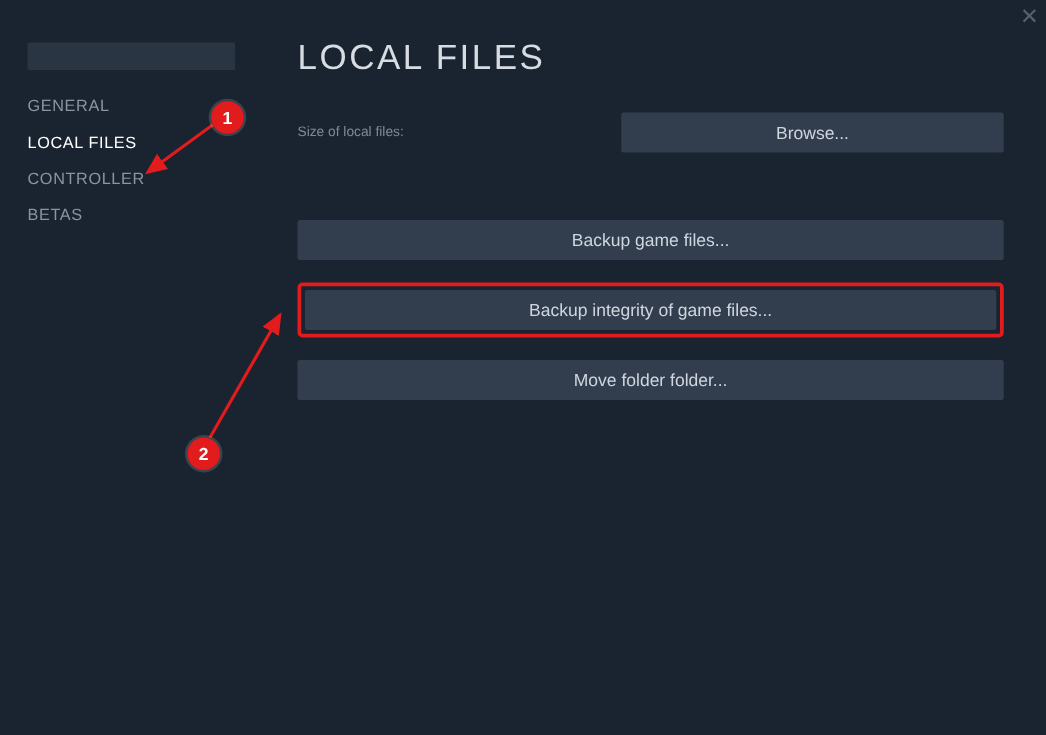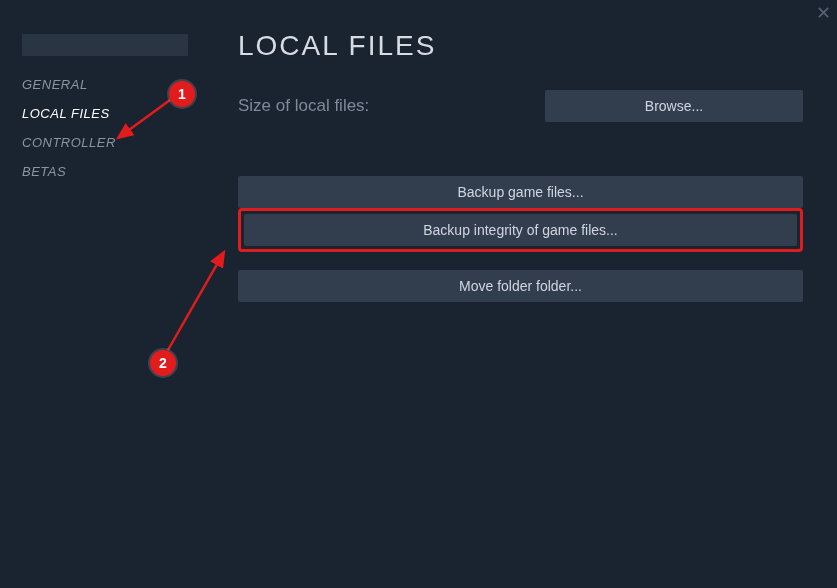--- a/index.html
+++ b/index.html
@@ -22,21 +22,20 @@
     right: 6px;
     color: #556070;
     font-size: 18px;
     line-height: 1;
     cursor: pointer;
     user-select: none;
   }
   .sidebar {
     width: 210px;
     padding: 34px 0 0 0;
-    font-style: italic;
   }
   .search-slot {
     margin: 0 22px 14px 22px;
     height: 22px;
     background: #2a3544;
     border-radius: 1px;
   }
   .nav-item {
     padding: 7px 0 7px 22px;
     font-size: 13px;
@@ -57,41 +56,42 @@
     letter-spacing: 2px;
     margin-bottom: 28px;
   }
   .row {
     display: flex;
     align-items: center;
     justify-content: space-between;
     margin-bottom: 54px;
   }
   .row-label {
-    font-size: 17px;
+    font-size: 11px;
     color: #7e8a99;
   }
   .btn {
     background: #323e4e;
     color: #cfd6df;
     border: none;
     height: 32px;
     font-size: 14px;
     cursor: pointer;
     border-radius: 2px;
     text-align: center;
     display: flex;
     align-items: center;
     justify-content: center;
   }
   .btn-browse {
-    width: 258px;
+    width: 306px;
   }
   .btn-full {
     width: 100%;
+    margin-bottom: 18px;
   }
   .btn-verify-wrap {
     border: 3px solid #e21c1c;
     border-radius: 4px;
     padding: 3px;
     margin-bottom: 18px;
   }
   .btn-verify-wrap .btn-full { margin-bottom: 0; }
   .actions { width: 100%; }
 

